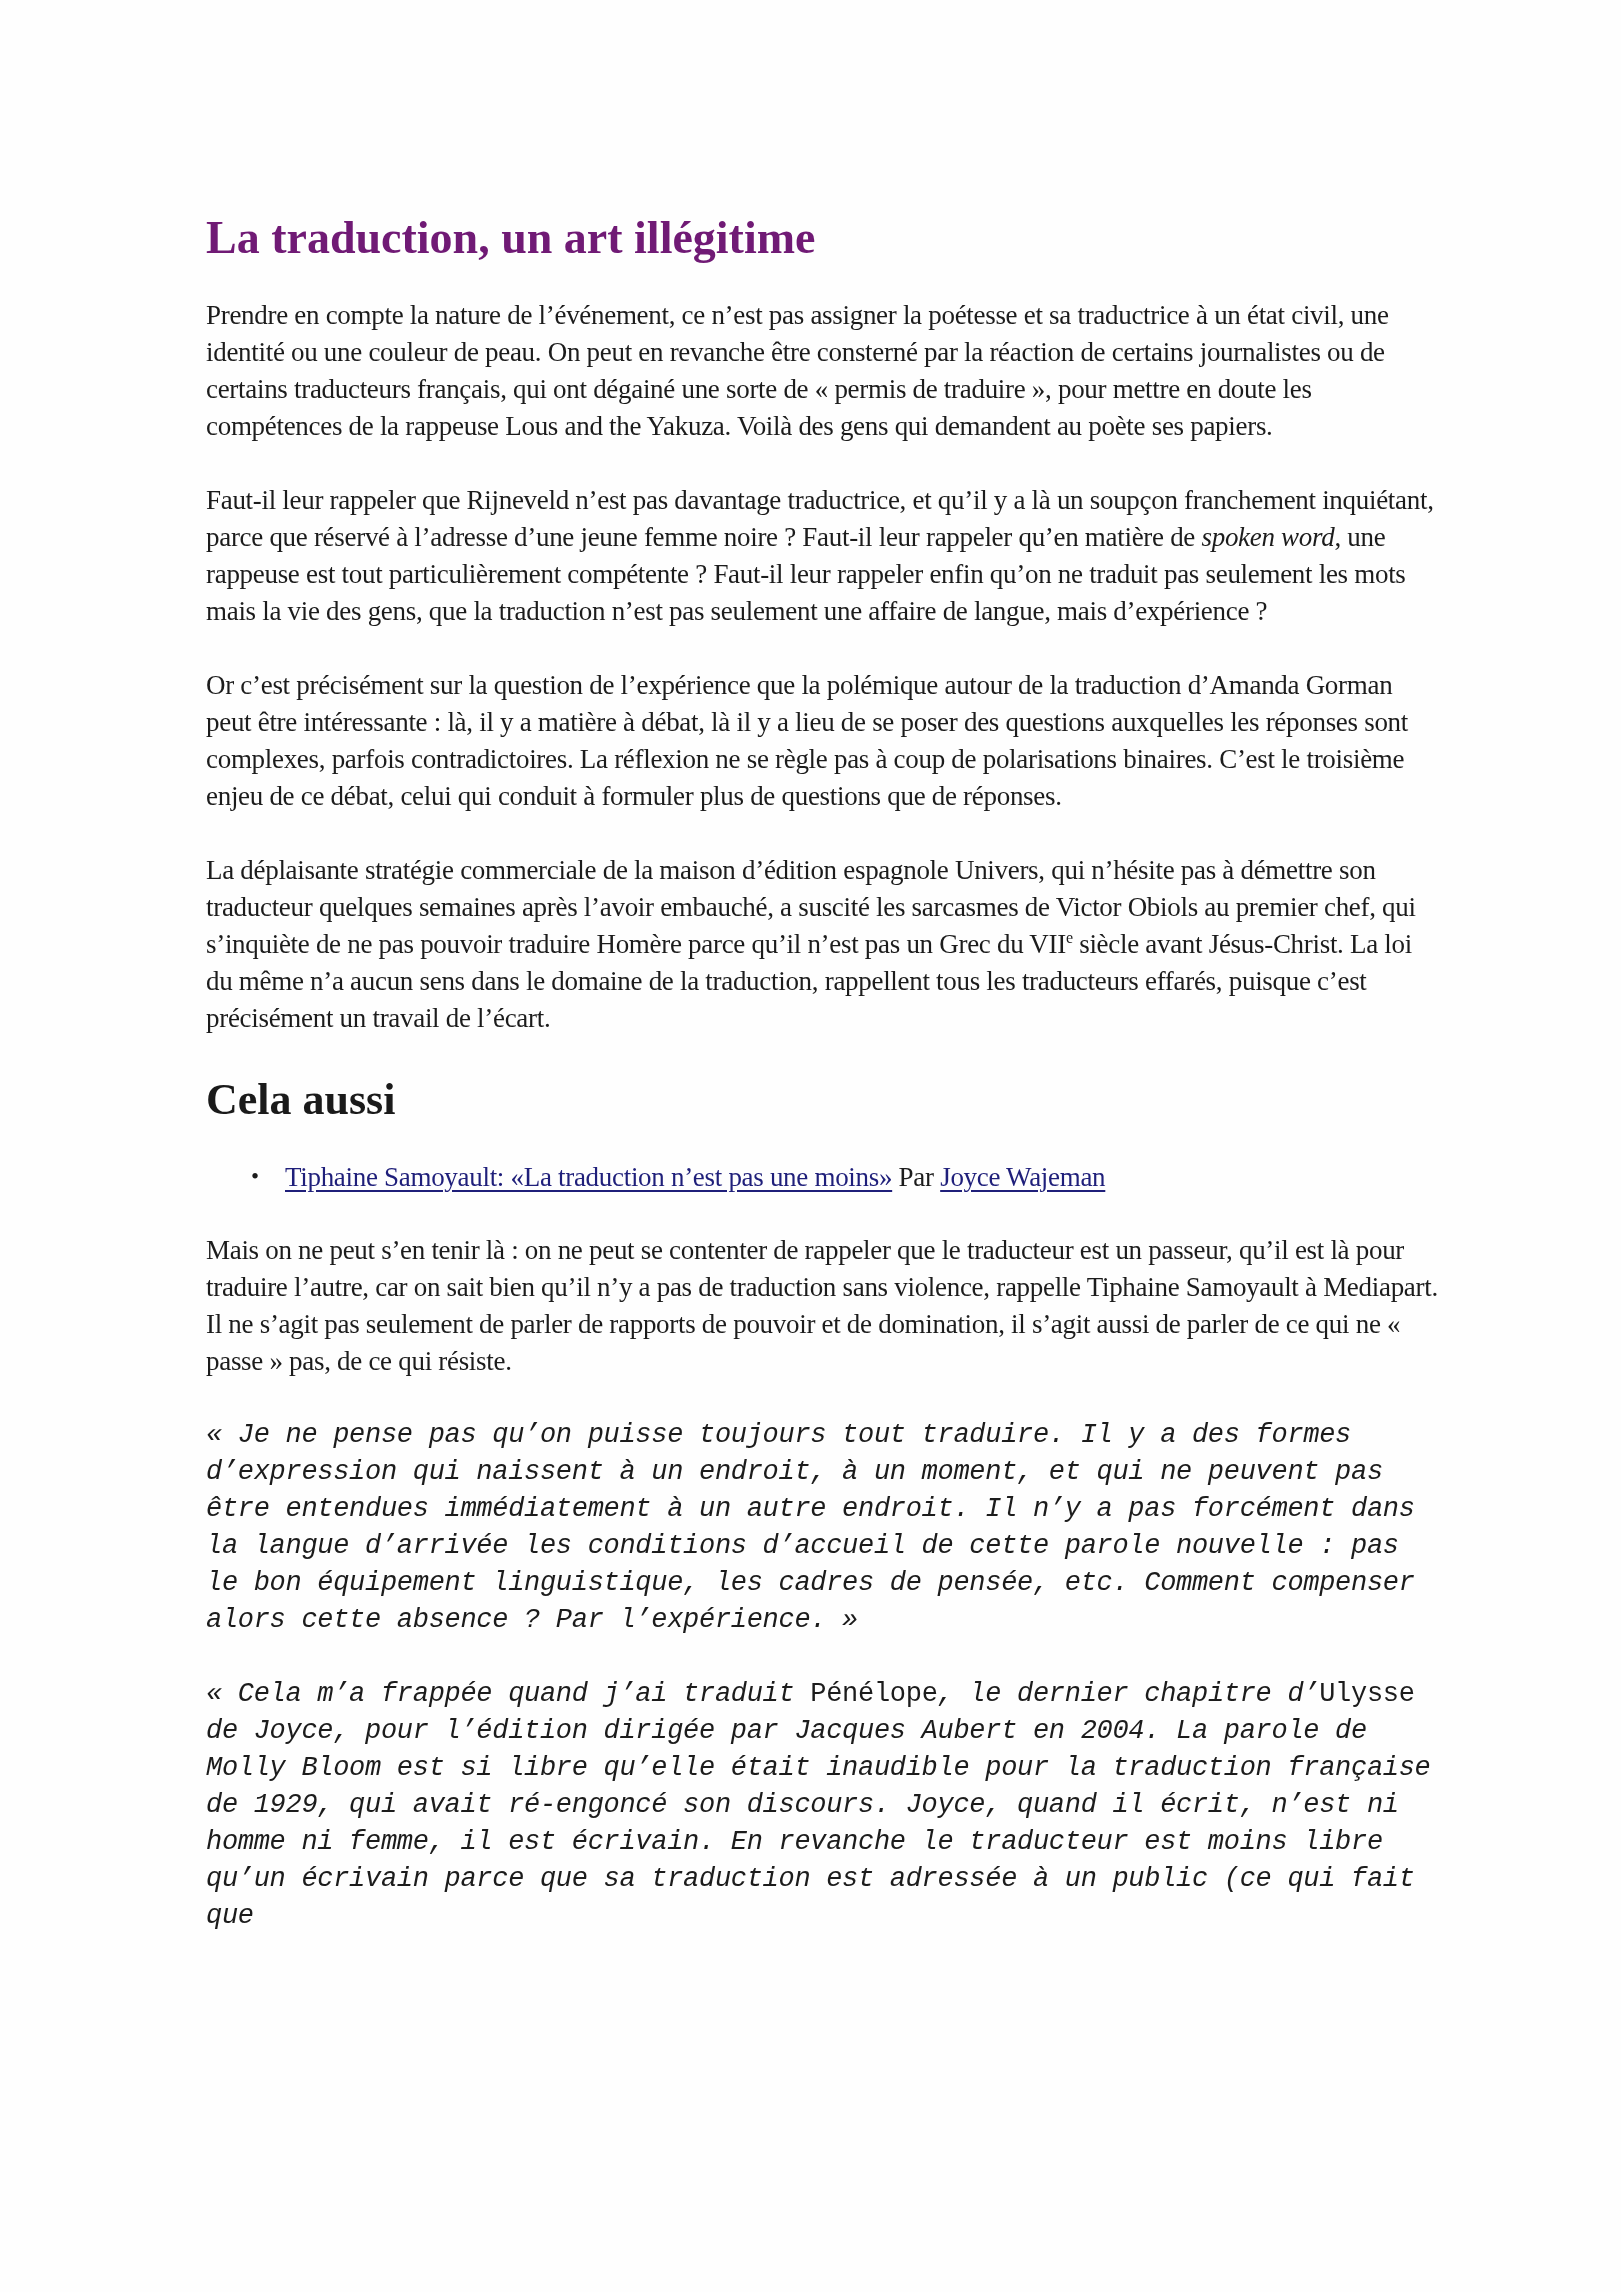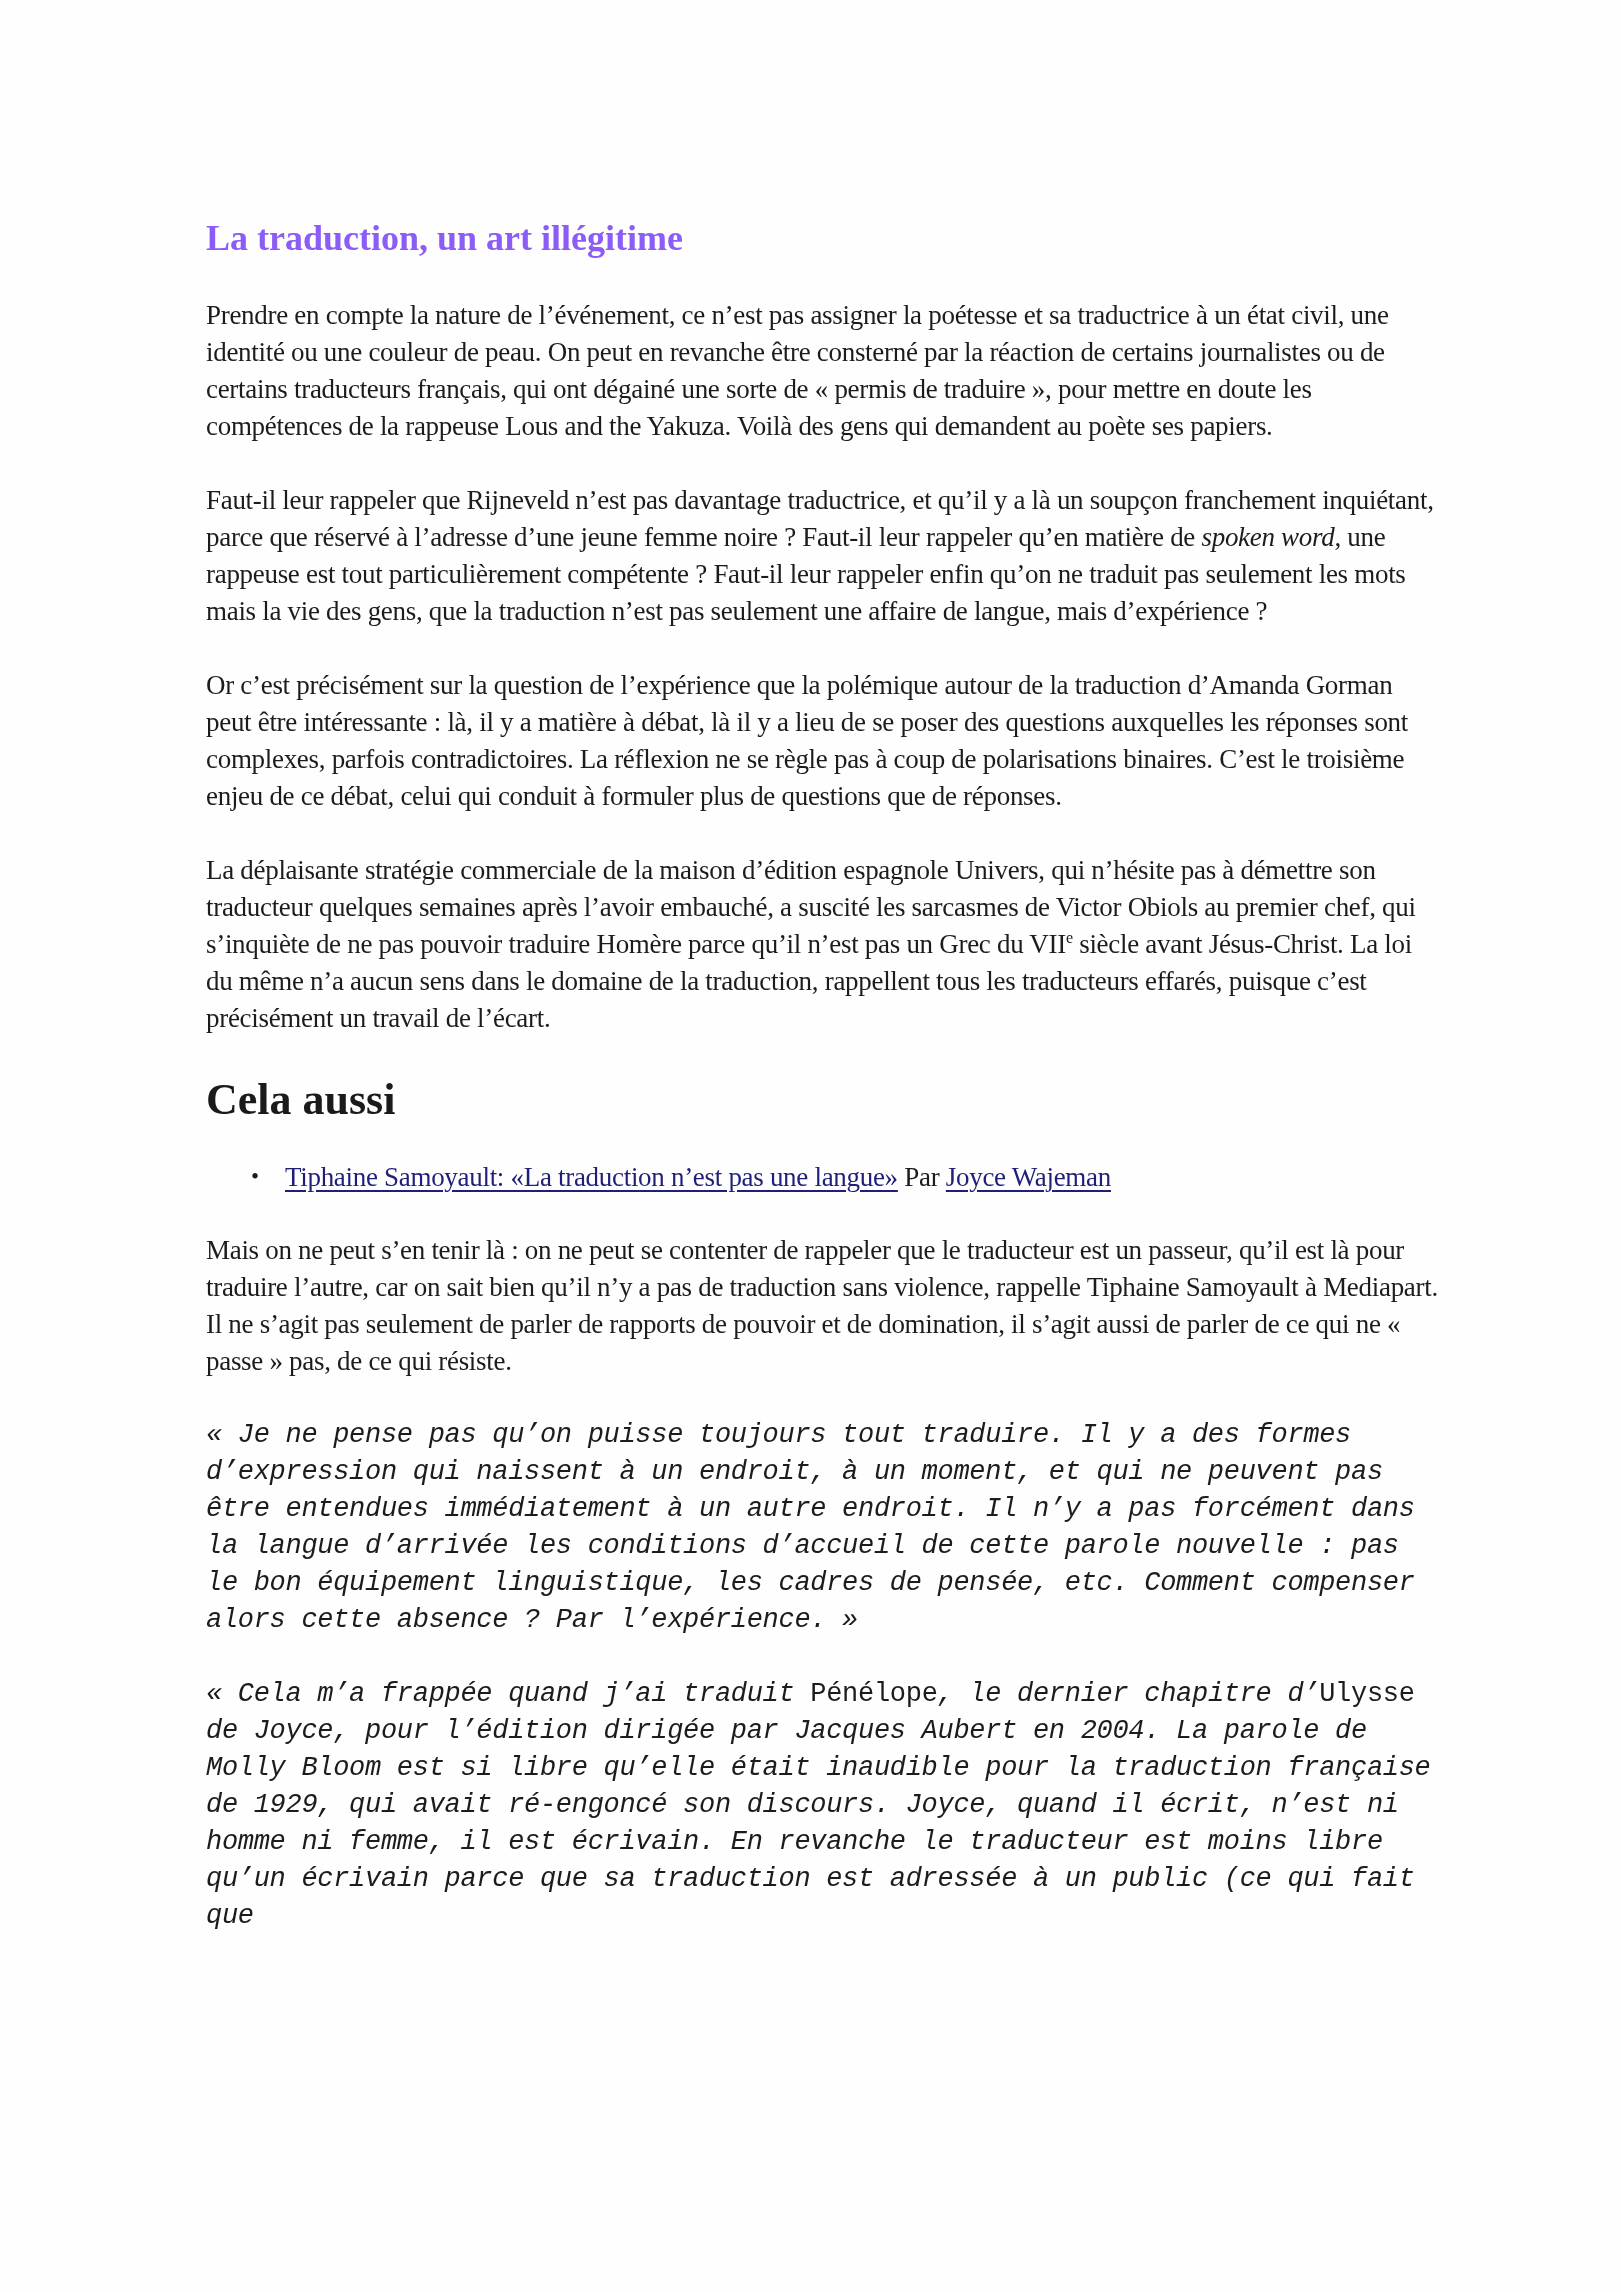--- a/index.html
+++ b/index.html
@@ -17,24 +17,24 @@
     }
     .page {
       position: absolute;
       left: 206px;
       top: 211px;
       width: 1236px;
     }
     h1.title {
       font-family: "Liberation Serif", serif;
       font-weight: bold;
-      font-size: 36px;
+      font-size: 46px;
       line-height: 54px;
       margin: 0 0 32px 0;
-      color: #8b5cf6;
+      color: #701a75;
       letter-spacing: 0px;
     }
     h2.section {
       font-family: "Liberation Serif", serif;
       font-weight: bold;
       font-size: 44px;
       line-height: 52px;
       margin: 21.5px 0 32px 0;
       color: #1a1a1a;
     }
@@ -94,21 +94,21 @@
   <p class="para"><span>Faut-il leur rappeler que Rijneveld n’est pas davantage traductrice, et qu’il y a là un soupçon franchement inquiétant, parce que réservé à l’adresse d’une jeune femme noire ? Faut-il leur rappeler qu’en matière de </span><em>spoken word</em><span>, une rappeuse est tout particulièrement compétente ? Faut-il leur rappeler enfin qu’on ne traduit pas seulement les mots mais la vie des gens, que la traduction n’est pas seulement une affaire de langue, mais d’expérience ?</span></p>
 
   <p class="para">Or c’est précisément sur la question de l’expérience que la polémique autour de la traduction d’Amanda Gorman peut être intéressante : là, il y a matière à débat, là il y a lieu de se poser des questions auxquelles les réponses sont complexes, parfois contradictoires. La réflexion ne se règle pas à coup de polarisations binaires. C’est le troisième enjeu de ce débat, celui qui conduit à formuler plus de questions que de réponses.</p>
 
   <p class="para"><span>La déplaisante stratégie commerciale de la maison d’édition espagnole Univers, qui n’hésite pas à démettre son traducteur quelques semaines après l’avoir embauché, a suscité les sarcasmes de Victor Obiols au premier chef, qui s’inquiète de ne pas pouvoir traduire Homère parce qu’il n’est pas un Grec du VII</span><sup class="ord">e</sup><span> siècle avant Jésus-Christ. La loi du même n’a aucun sens dans le domaine de la traduction, rappellent tous les traducteurs effarés, puisque c’est précisément un travail de l’écart.</span></p>
 
   <h2 class="section">Cela aussi</h2>
 
   <ul class="related">
     <li>
-      <span class="bullet">•</span><a class="link" href="#">Tiphaine Samoyault: «La traduction n’est pas une langue»</a><span> Par </span><a class="link" href="#">Joyce Wajeman</a>
+      <span class="bullet">•</span><a class="link" href="#">Tiphaine Samoyault: «La traduction n’est pas une moins»</a><span> Par </span><a class="link" href="#">Joyce Wajeman</a>
     </li>
   </ul>
 
   <p class="para">Mais on ne peut s’en tenir là : on ne peut se contenter de rappeler que le traducteur est un passeur, qu’il est là pour traduire l’autre, car on sait bien qu’il n’y a pas de traduction sans violence, rappelle Tiphaine Samoyault à Mediapart. Il ne s’agit pas seulement de parler de rapports de pouvoir et de domination, il s’agit aussi de parler de ce qui ne « passe » pas, de ce qui résiste.</p>
 
   <p class="para quote">« Je ne pense pas qu’on puisse toujours tout traduire. Il y a des formes d’expression qui naissent à un endroit, à un moment, et qui ne peuvent pas être entendues immédiatement à un autre endroit. Il n’y a pas forcément dans la langue d’arrivée les conditions d’accueil de cette parole nouvelle : pas le bon équipement linguistique, les cadres de pensée, etc. Comment compenser alors cette absence ? Par l’expérience. »</p>
 
   <p class="para quote"><span>« Cela m’a frappée quand j’ai traduit </span><span class="upright">Pénélope</span><span>, le dernier chapitre d’</span><span class="upright">Ulysse</span><span> de Joyce, pour l’édition dirigée par Jacques Aubert en 2004. La parole de Molly Bloom est si libre qu’elle était inaudible pour la traduction française de 1929, qui avait ré-engoncé son discours. Joyce, quand il écrit, n’est ni homme ni femme, il est écrivain. En revanche le traducteur est moins libre qu’un écrivain parce que sa traduction est adressée à un public (ce qui fait que</span></p>
 
 </div>

